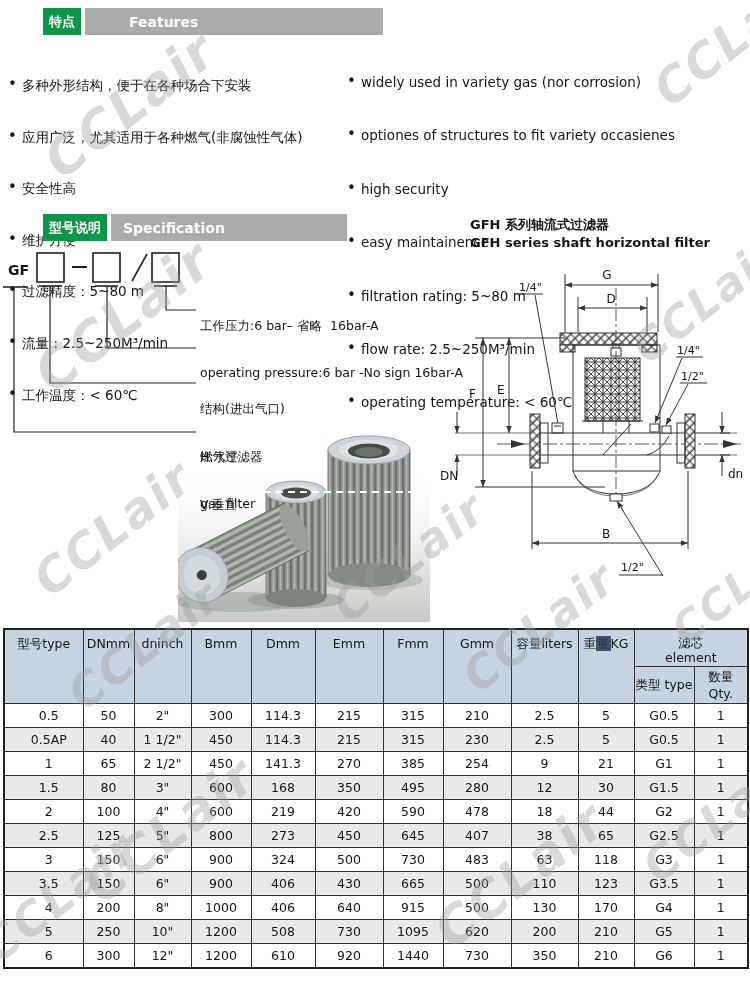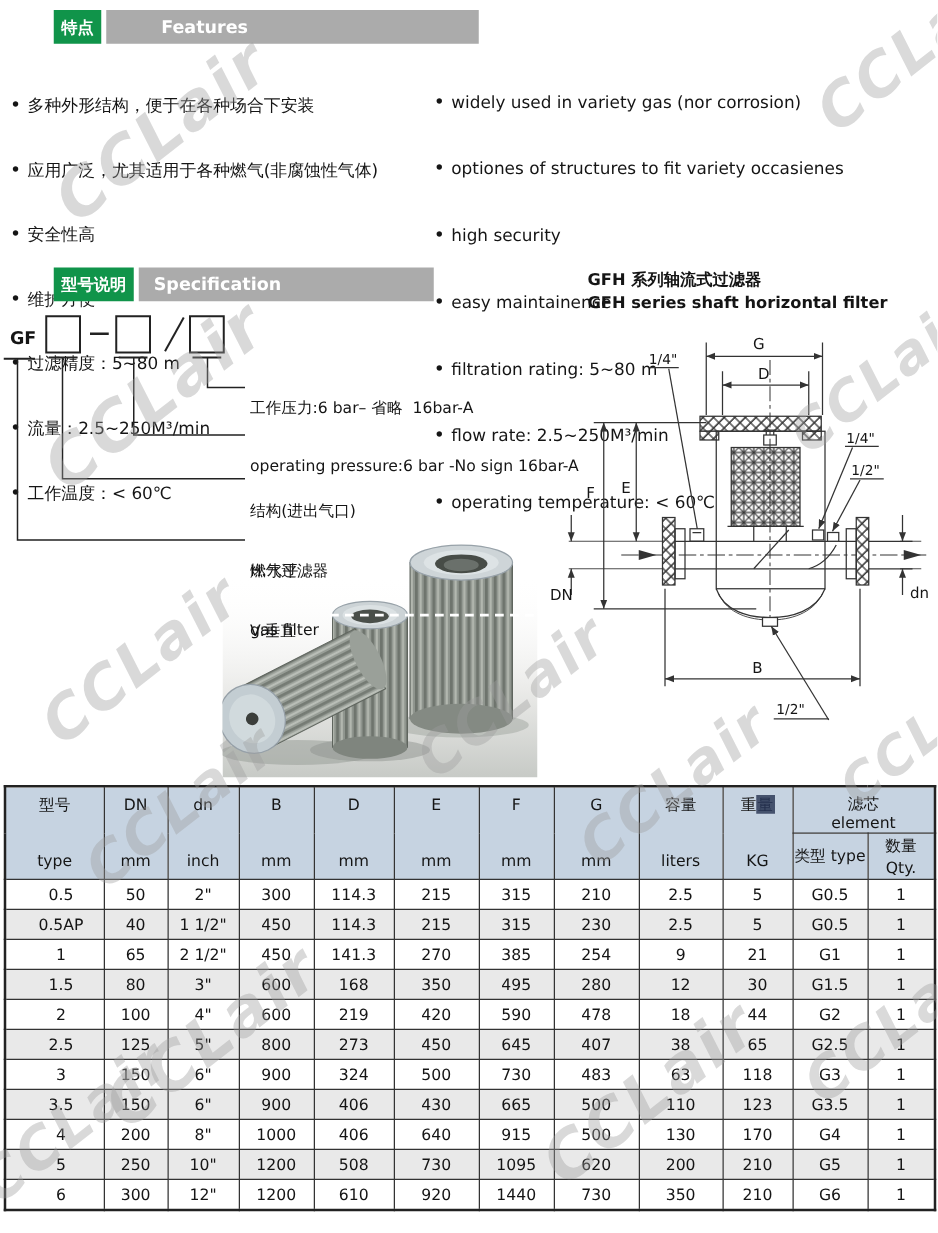--- a/index.html
+++ b/index.html
@@ -27,21 +27,21 @@
   .co-struct .ln{line-height:17px;}
 
   .gfh-title{position:absolute;font-size:13px;font-weight:600;line-height:18px;z-index:2;}
 
   
   table.spec{border-collapse:collapse;table-layout:fixed;width:744px;font-size:12.5px;
              border:2px solid #222;background:#fff;}
   table.spec th,table.spec td{border:1px solid #333;text-align:center;padding:0;overflow:hidden;}
   table.spec thead th{background:#c6d3e1;font-weight:normal;}
   th.hcell{height:72px;vertical-align:top;}
-  th.hcell .hwrap{display:flex;flex-direction:column;justify-content:space-between;height:60px;padding:6px 0;}
+  th.hcell .hwrap{display:flex;flex-direction:row;justify-content:center;height:60px;padding:6px 0;}
   th.egroup{height:36px;}
   th.egroup .hwrap2{line-height:15px;padding-top:3px;}
   th.esub{height:36px;}
   table.spec tbody td{height:23px;}
   table.spec tbody td:first-child{text-align:center;padding-left:10px;}
   table.spec tbody tr:nth-child(even) td{background:#e9e9e9;}
   .hl-char{background:#45526d;color:#232f4c;padding:0 1px;}
 
   .notes{position:absolute;font-size:13px;line-height:16.5px;white-space:pre-wrap;z-index:2;}
 

